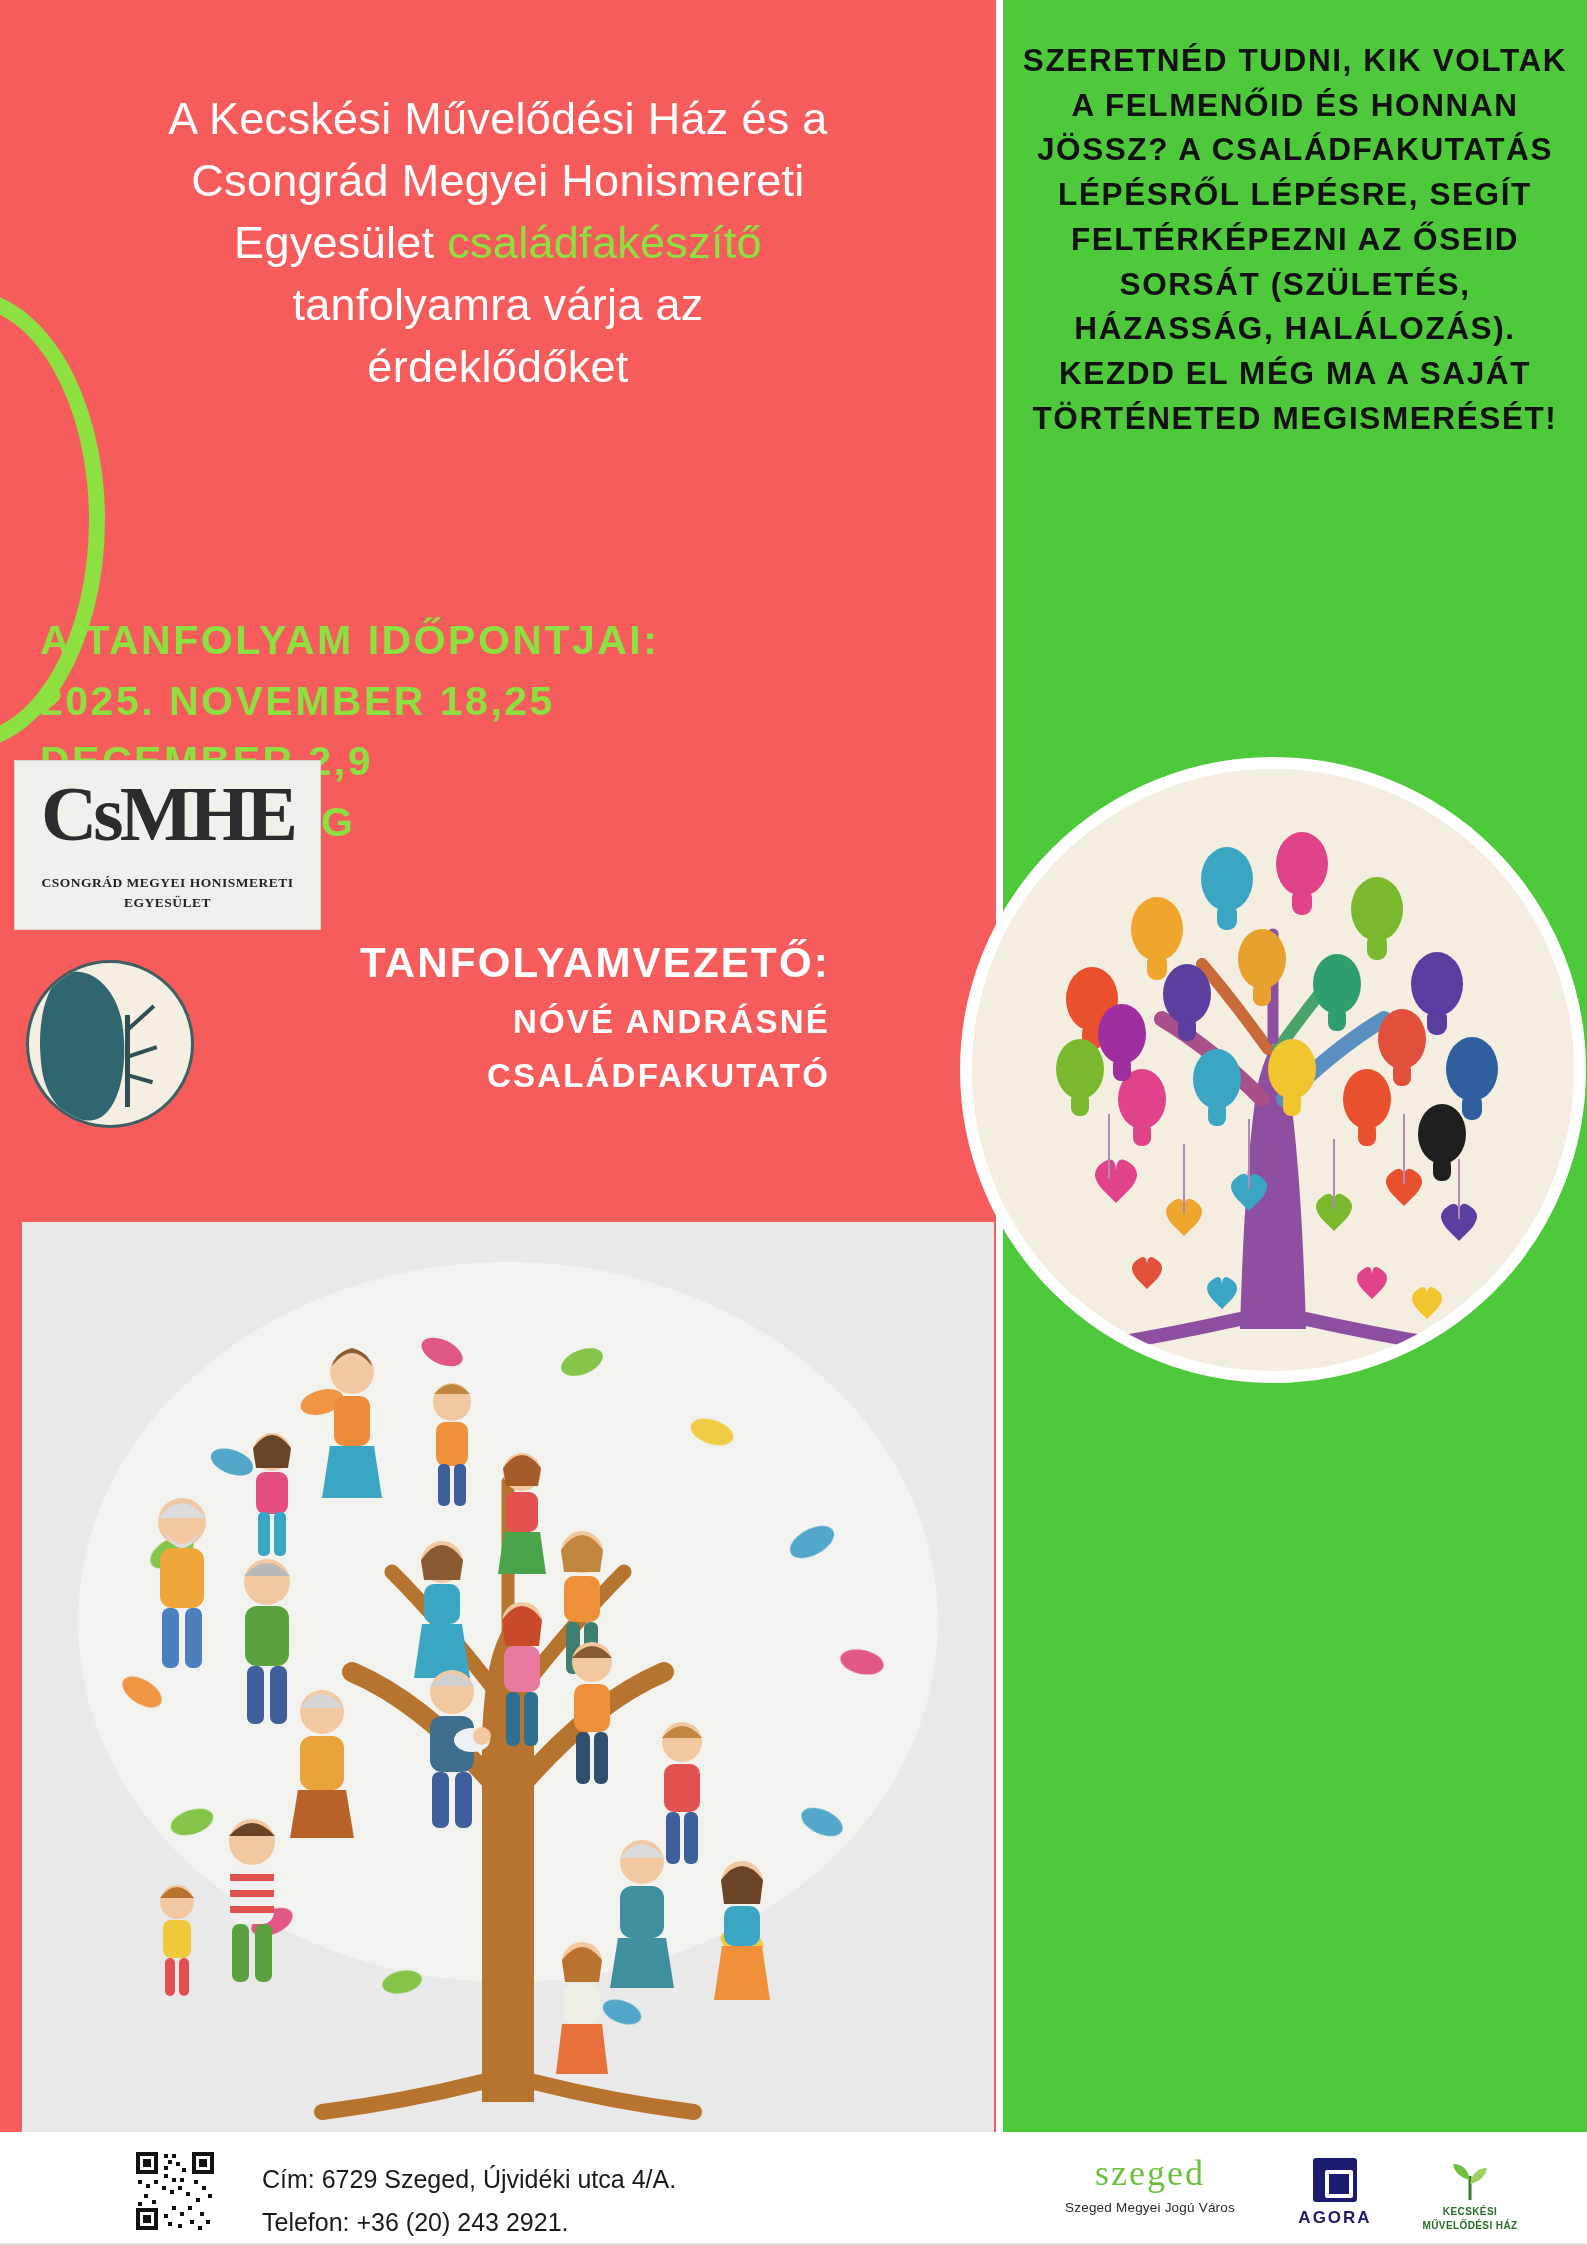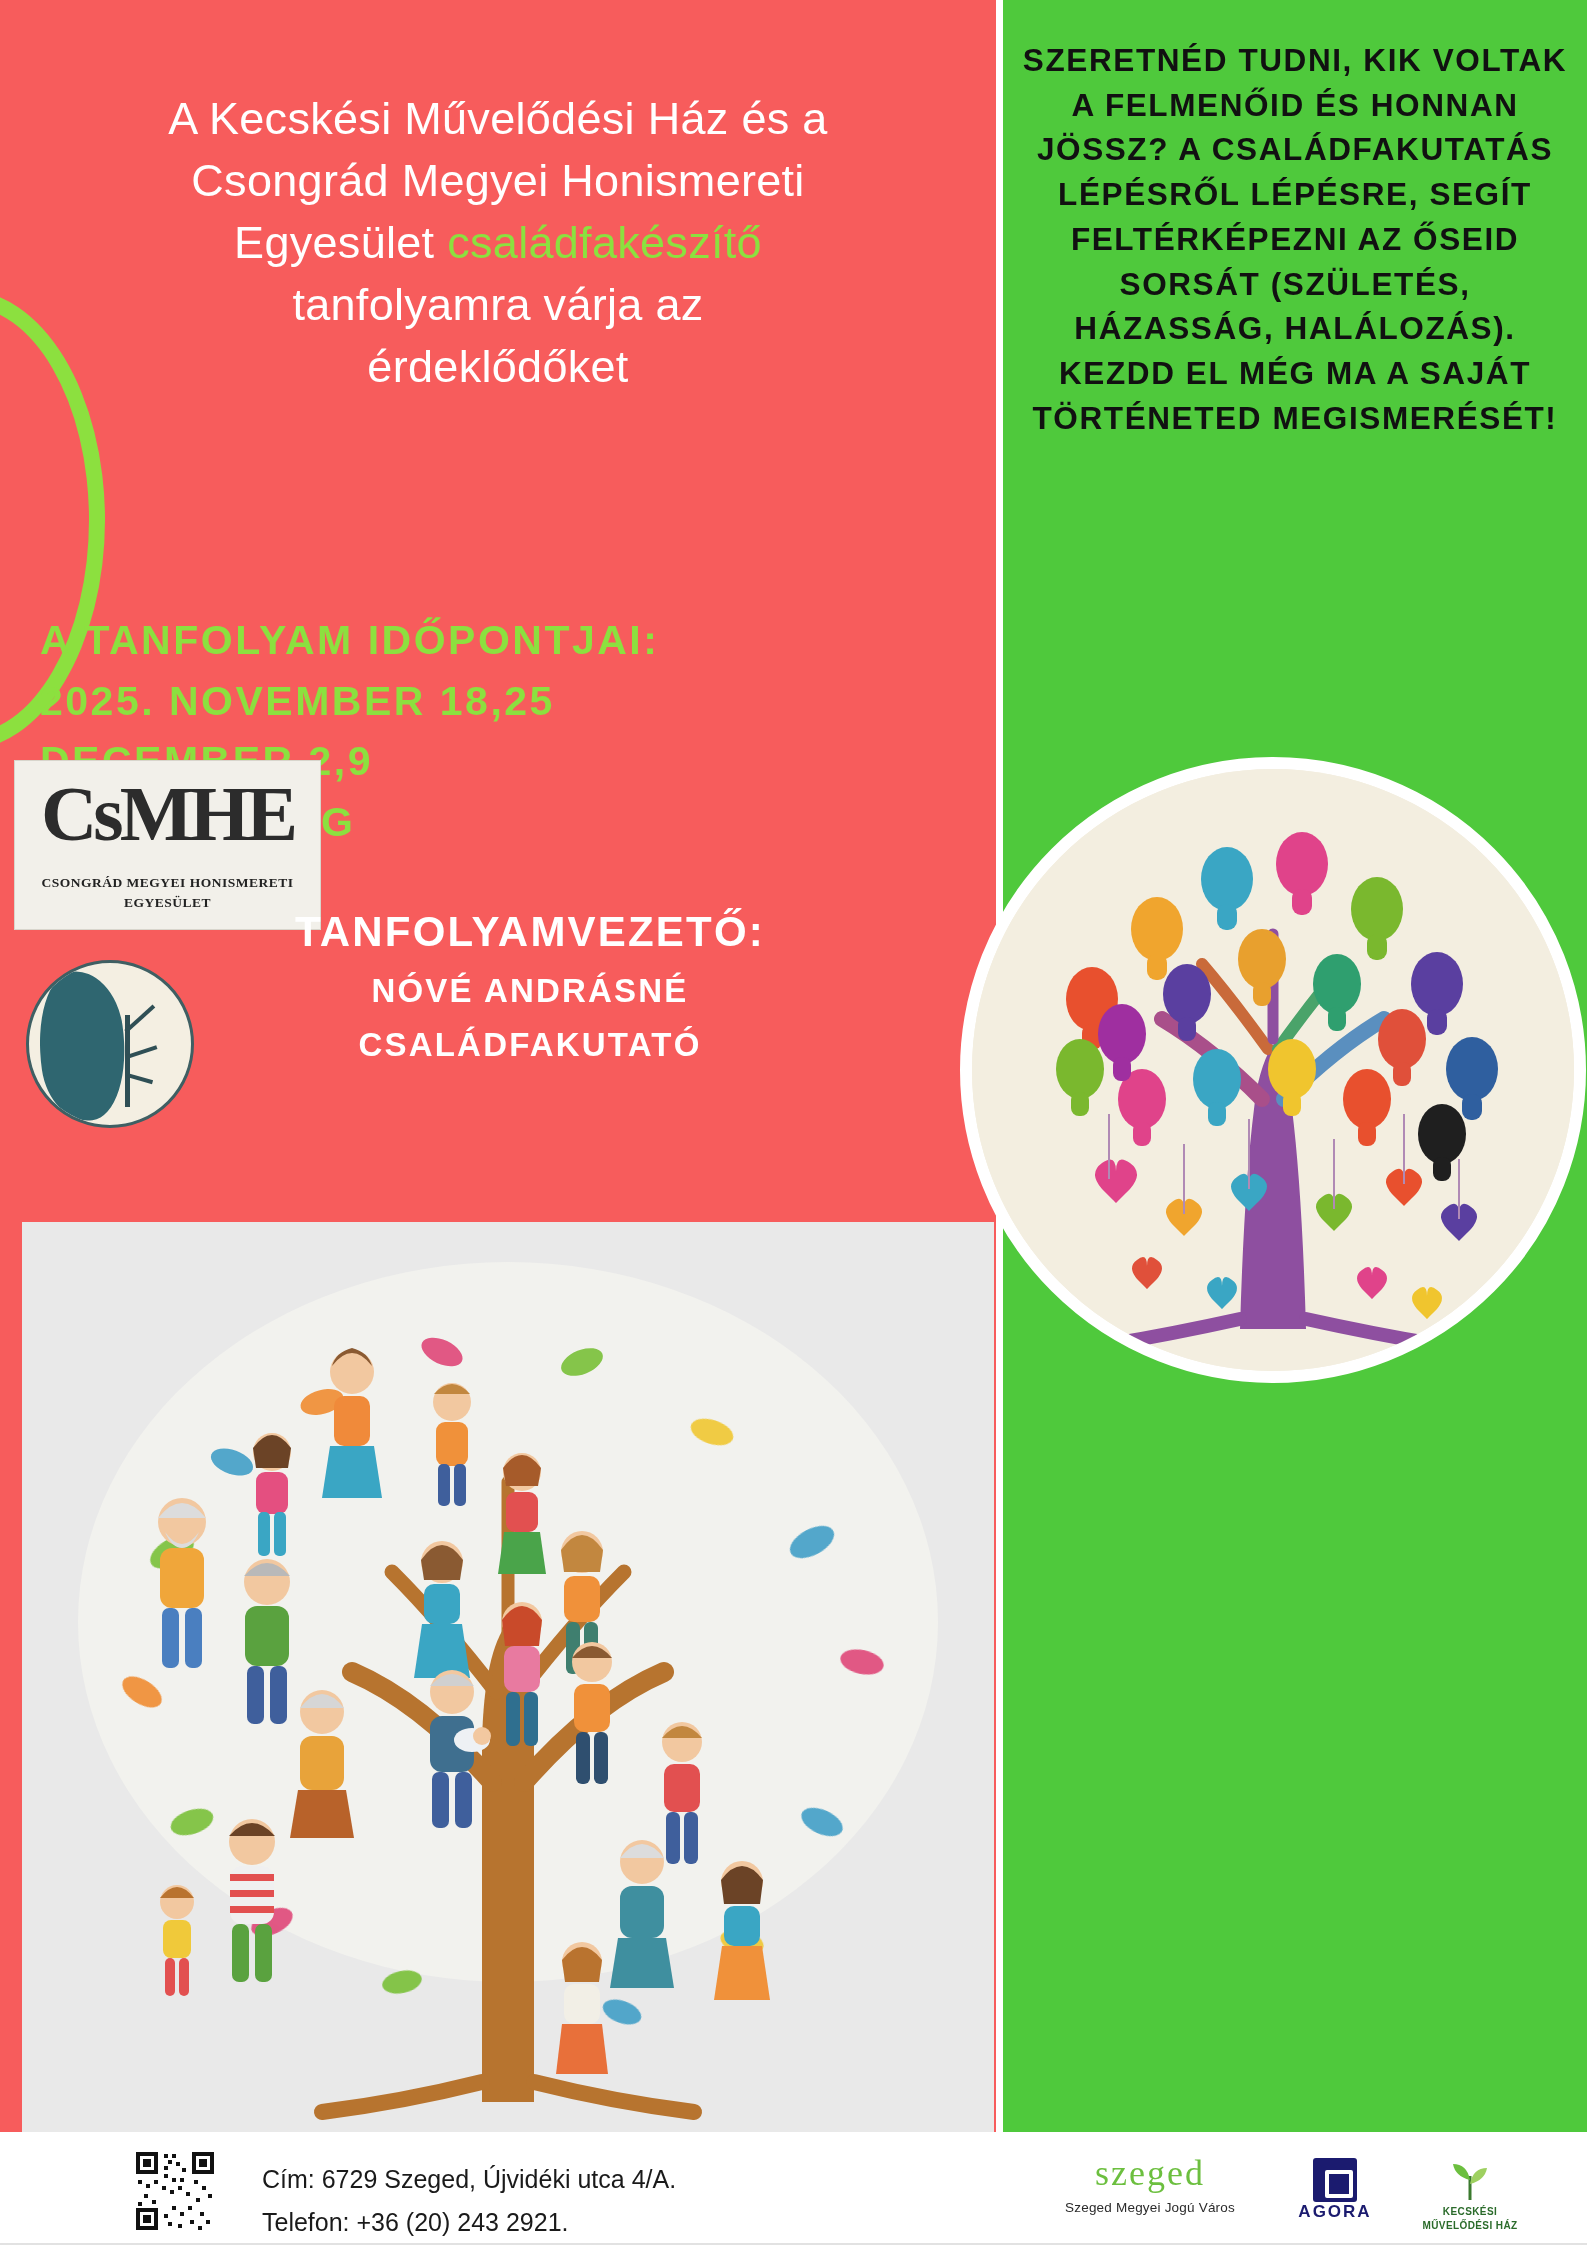--- a/index.html
+++ b/index.html
@@ -71,23 +71,23 @@
     font-size: 41px;
     font-weight: 700;
     letter-spacing: 2.5px;
     line-height: 1.48;
     text-transform: uppercase;
   }
 
   .leader-block {
     position: absolute;
     left: 230px;
-    top: 904px;
+    top: 935px;
     width: 600px;
-    text-align: center;
+    text-align: right;
     color: #ffffff;
     letter-spacing: 2.2px;
     text-transform: uppercase;
   }
   .leader-title { font-size: 42px; font-weight: 700; line-height: 1.35; }
   .leader-name  { font-size: 33px; font-weight: 700; line-height: 1.45; margin-top: 6px; }
 
   
   .assoc-logo {
     position: absolute;
@@ -287,20 +287,21 @@
   }
   .agora-logo .sq:after {
     content: "";
     position: absolute;
     left: 12px; top: 12px;
     width: 20px; height: 20px;
     border: 4px solid #ffffff;
     border-radius: 2px;
   }
   .agora-logo .word {
+    margin-top: 6px;
     font-size: 17px;
     letter-spacing: 2px;
     color: #1b1b6f;
     font-weight: 700;
   }
   .kmh-logo {
     position: absolute;
     left: 380px; top: 8px;
     width: 120px;
     text-align: center;

